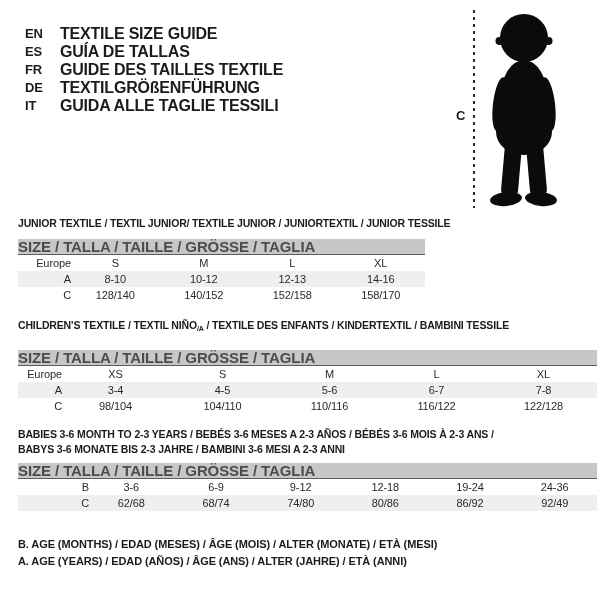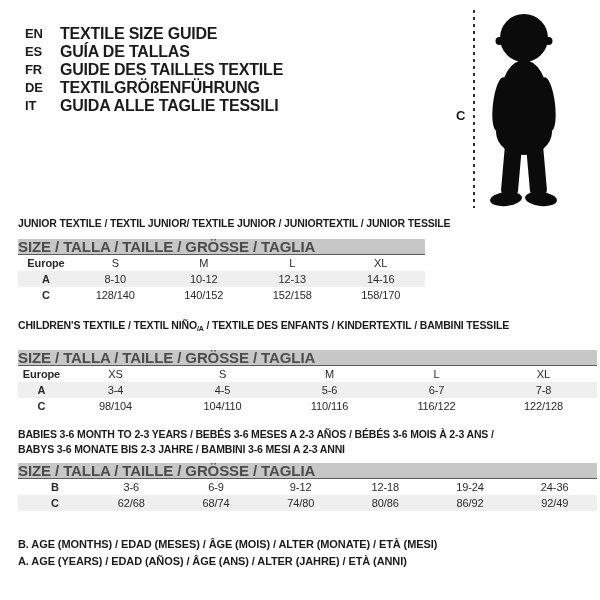--- a/index.html
+++ b/index.html
@@ -41,21 +41,21 @@
     font-size:15px;font-weight:bold;letter-spacing:-0.1px;
   }
   .grid-row{display:grid;height:16px;}
   .cols-j{grid-template-columns:53px repeat(4,1fr);width:407px;}
   .cols-5{grid-template-columns:44px repeat(5,1fr);width:579px;}
   .cols-6{grid-template-columns:71px repeat(6,1fr);width:579px;}
   .cell{
     font-size:11px;line-height:16px;text-align:center;
     letter-spacing:-0.1px;color:#2a2a2a;white-space:nowrap;overflow:hidden;
   }
-  .cell.lbl{text-align:center;padding-left:3px;font-weight:bold;}
+  .cell.lbl{text-align:right;padding-left:3px;}
   .grid-row.shaded{background:var(--row-alt);}
   #tbl-junior{top:217px;width:407px;}
   #tbl-junior .size-bar{margin-top:9px;}
   #tbl-children{top:319px;width:579px;}
   #tbl-children .size-bar{margin-top:15px;}
   #tbl-babies{top:427px;width:579px;}
   #tbl-babies .tbl-title{line-height:15px;}
   #tbl-babies .size-bar{margin-top:6px;}
   
   .footnotes{position:absolute;left:18px;top:536px;}

